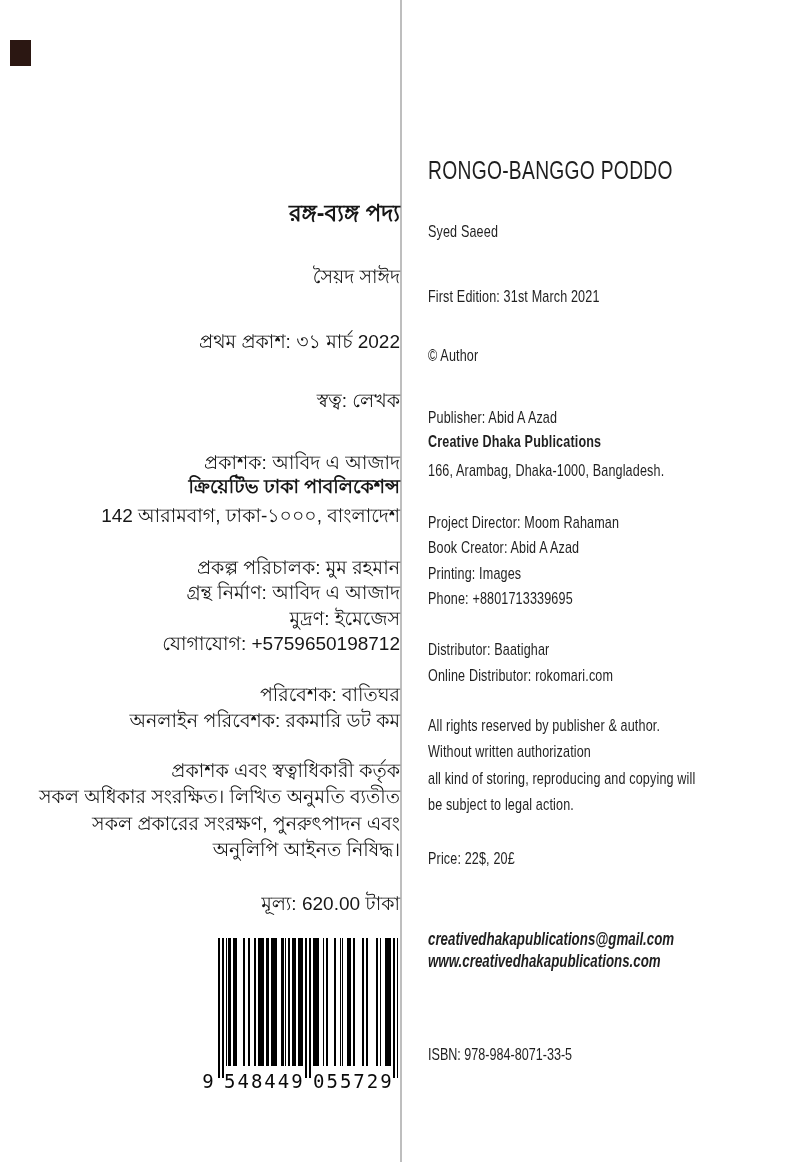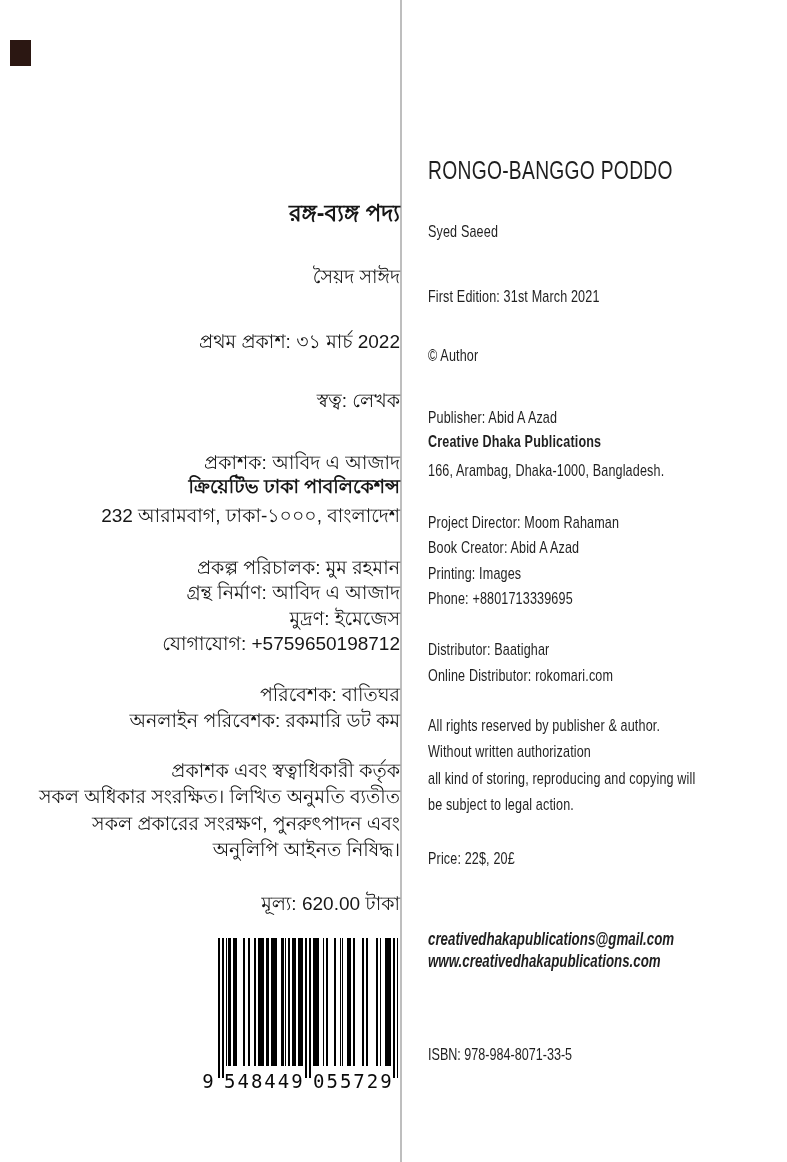--- a/index.html
+++ b/index.html
@@ -51,21 +51,21 @@
       </div>
       <div class="row" style="top: 408px;">
         <div class="bn">প্রকাশক: আবিদ এ আজাদ</div>
         <div class="en">Publisher: Abid A Azad</div>
       </div>
       <div class="row" style="top: 432px;">
         <div class="bn bold">ক্রিয়েটিভ ঢাকা পাবলিকেশন্স</div>
         <div class="en bold">Creative Dhaka Publications</div>
       </div>
       <div class="row" style="top: 461px;">
-        <div class="bn">232 আরামবাগ, ঢাকা-১০০০, বাংলাদেশ</div>
+        <div class="bn">142 আরামবাগ, ঢাকা-১০০০, বাংলাদেশ</div>
         <div class="en">166, Arambag, Dhaka-1000, Bangladesh.</div>
       </div>
       <div class="row" style="top: 513px;">
         <div class="bn">প্রকল্প পরিচালক: মুম রহমান</div>
         <div class="en">Project Director: Moom Rahaman</div>
       </div>
       <div class="row" style="top: 538px;">
         <div class="bn">গ্রন্থ নির্মাণ: আবিদ এ আজাদ</div>
         <div class="en">Book Creator: Abid A Azad</div>
       </div>

